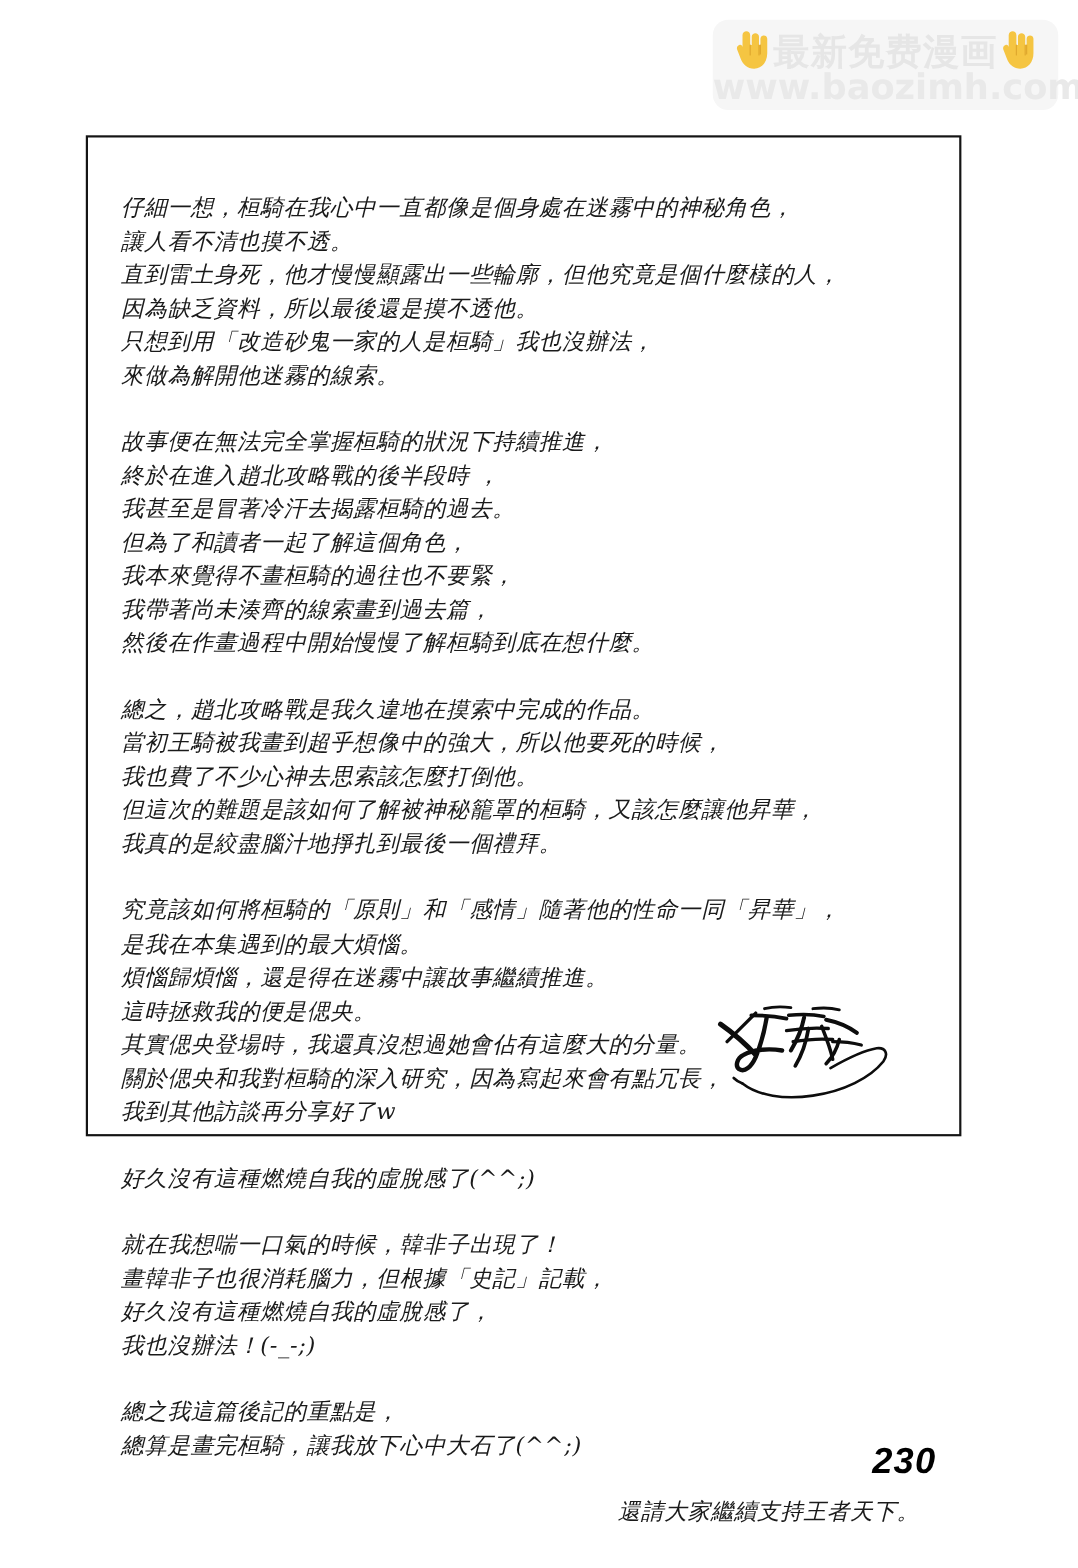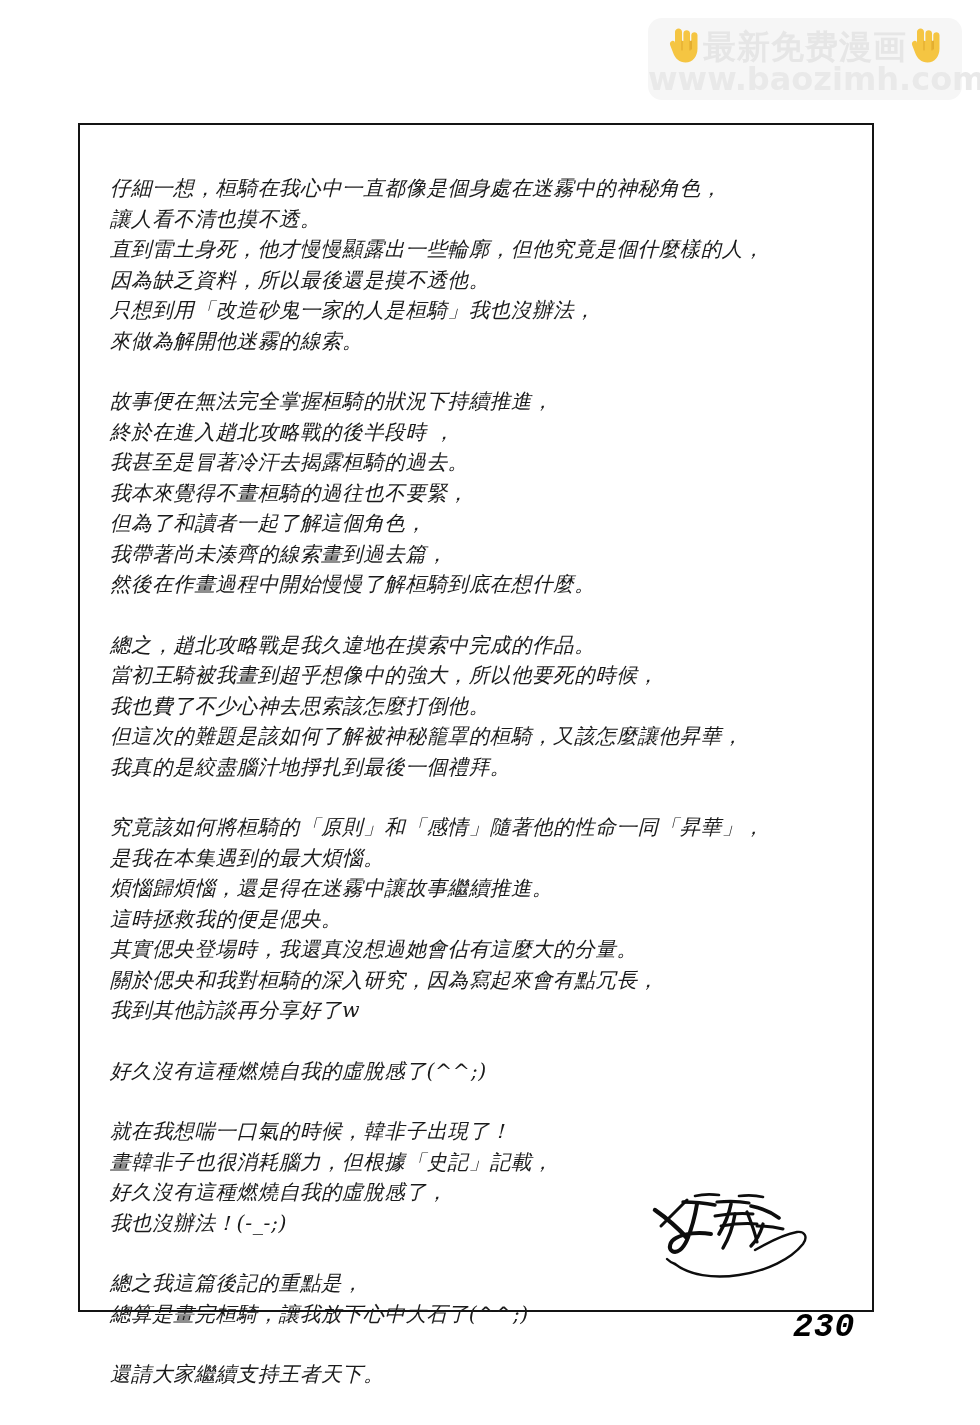--- a/index.html
+++ b/index.html
@@ -67,37 +67,37 @@
     line-height: 34px;
     white-space: nowrap;
   }
 
   
   #page-frame {
     position: absolute;
     left: 78px;
     top: 123px;
     width: 796px;
-    height: 1189px;
+    height: 910px;
     border: 2px solid #141414;
     background: #ffffff;
     box-sizing: border-box;
   }
 
   
   #afterword {
     position: absolute;
     left: 30px;
     top: 48px;
     width: 726px;
   }
   .para {
     margin: 0 0 30px 0;
   }
-  .para:last-child { margin-bottom: 4px; }
+  .para:last-child { margin-bottom: 4px; text-align: right; }
   .tline {
     font-family: "DejaVu Serif", "Liberation Serif", serif;
     font-size: 20.5px;
     line-height: 30.5px;
     color: #1a1a1a;
     letter-spacing: 0.6px;
     white-space: nowrap;
     font-style: italic;
     font-weight: 500;
   }
@@ -110,21 +110,21 @@
     width: 215px;
     height: 110px;
   }
   #signature svg { display: block; width: 100%; height: 100%; }
 
   
   #page-number {
     position: absolute;
     left: 793px;
     top: 1311px;
-    font-family: Liberation Mono, monospace;
+    font-family: Liberation Sans, sans-serif;
     font-size: 33px;
     font-weight: bold;
     font-style: italic;
     color: #000000;
     letter-spacing: 1px;
     line-height: 1;
   }
 </style>
 </head>
 <body>
@@ -156,22 +156,22 @@
         <div class="tline">讓人看不清也摸不透。</div>
         <div class="tline">直到雷土身死，他才慢慢顯露出一些輪廓，但他究竟是個什麼樣的人，</div>
         <div class="tline">因為缺乏資料，所以最後還是摸不透他。</div>
         <div class="tline">只想到用「改造砂鬼一家的人是桓騎」我也沒辦法，</div>
         <div class="tline">來做為解開他迷霧的線索。</div>
       </div>
       <div class="para">
         <div class="tline">故事便在無法完全掌握桓騎的狀況下持續推進，</div>
         <div class="tline">終於在進入趙北攻略戰的後半段時 ，</div>
         <div class="tline">我甚至是冒著冷汗去揭露桓騎的過去。</div>
+        <div class="tline">但為了和讀者一起了解這個角色，</div>
         <div class="tline">我本來覺得不畫桓騎的過往也不要緊，</div>
-        <div class="tline">但為了和讀者一起了解這個角色，</div>
         <div class="tline">我帶著尚未湊齊的線索畫到過去篇，</div>
         <div class="tline">然後在作畫過程中開始慢慢了解桓騎到底在想什麼。</div>
       </div>
       <div class="para">
         <div class="tline">總之，趙北攻略戰是我久違地在摸索中完成的作品。</div>
         <div class="tline">當初王騎被我畫到超乎想像中的強大，所以他要死的時候，</div>
         <div class="tline">我也費了不少心神去思索該怎麼打倒他。</div>
         <div class="tline">但這次的難題是該如何了解被神秘籠罩的桓騎，又該怎麼讓他昇華，</div>
         <div class="tline">我真的是絞盡腦汁地掙扎到最後一個禮拜。</div>
       </div>

